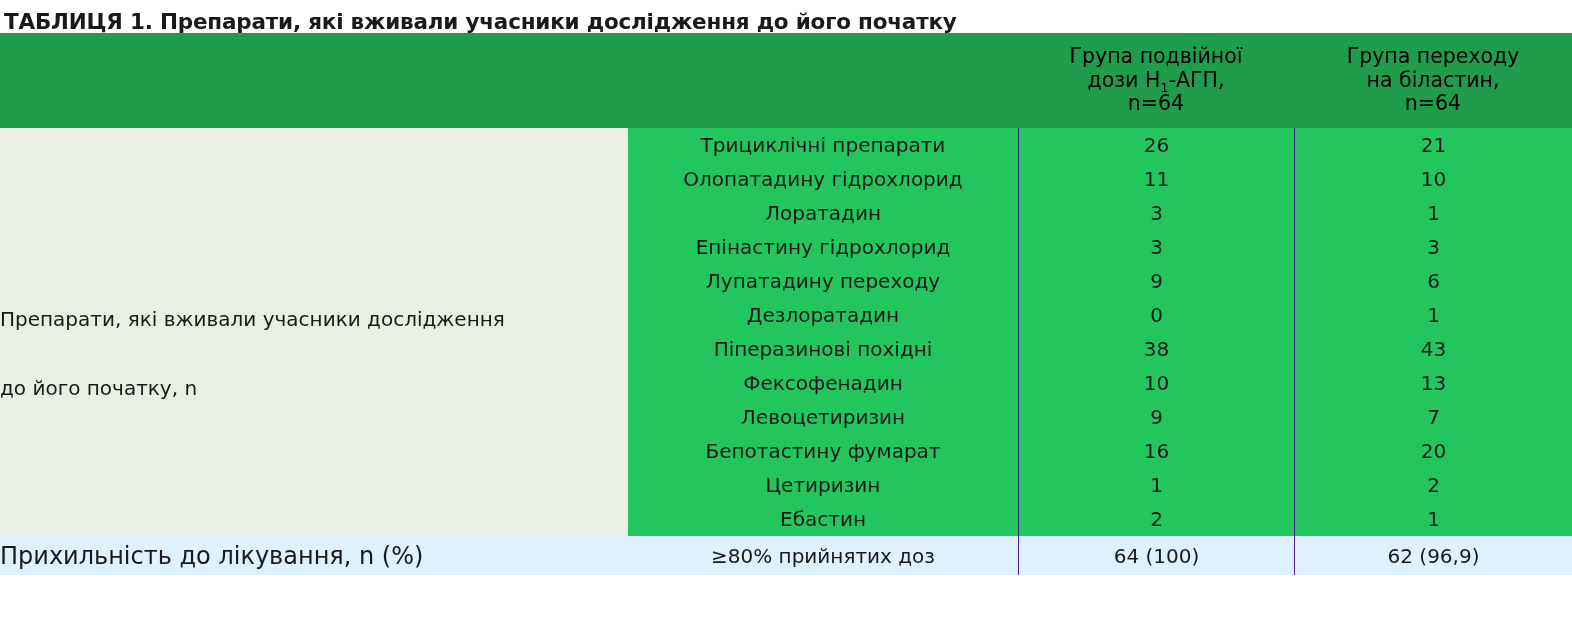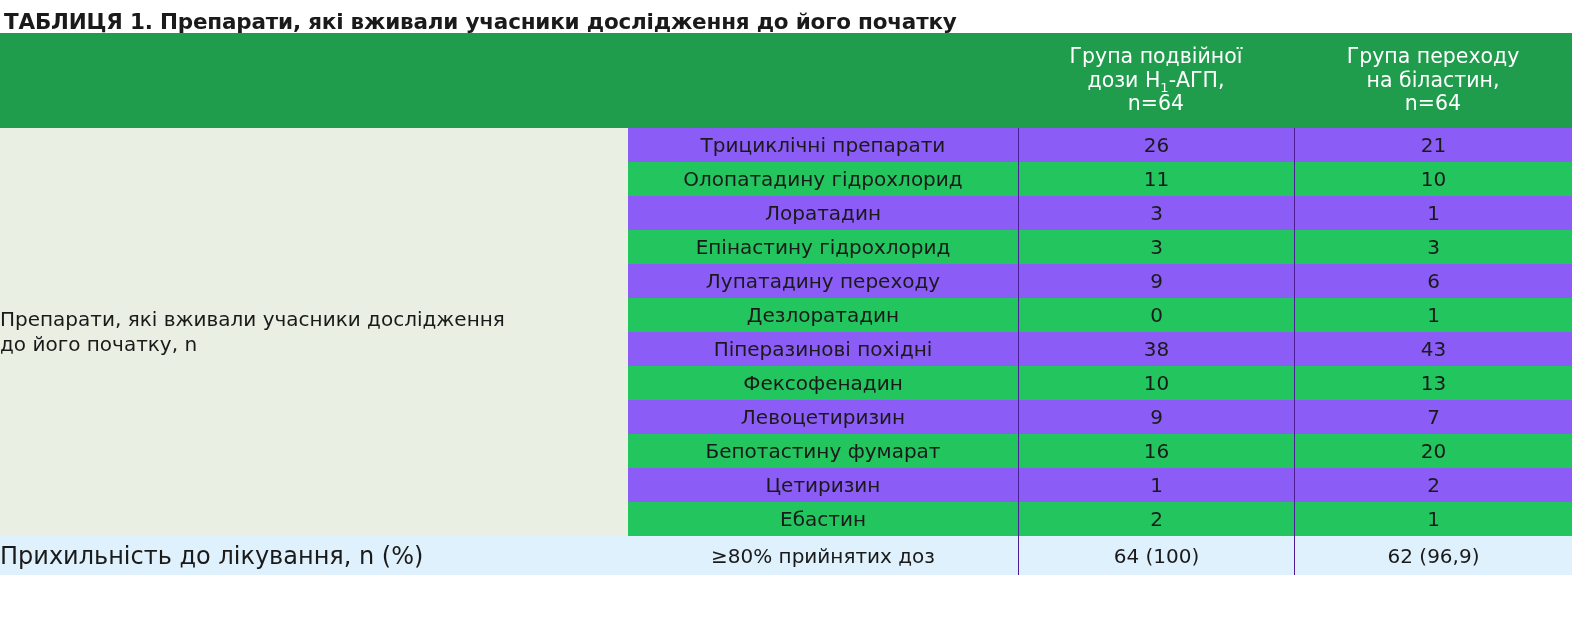--- a/index.html
+++ b/index.html
@@ -58,21 +58,21 @@
   col.c-g1      { width: 276px; }
   col.c-g2      { width: 278px; }
 
   
   .hdr-blank {
     background: #1f9d4d;
     height: 95px;
   }
   .hdr-green {
     background: #1f9d4d;
-    color: #ffffff;
+    color: #000000;
     height: 95px;
     text-align: center;
     font-size: 20.5px;
     line-height: 23.5px;
     border-left: 4px solid #ffffff;
     padding: 0 6px;
   }
   .hdr-green .ln { display: block; white-space: nowrap; }
   .sub {
     font-size: 13px;
@@ -84,23 +84,23 @@
   .merged-label {
     background: #e9efe2;
     color: #1a1a1a;
     font-size: 20px;
     line-height: 25px;
     padding: 0 0 0 9px;
     vertical-align: middle;
     border-top: 3px solid #ffffff;
     border-right: 3px solid #ffffff;
   }
-  .merged-label .ln { display: block; white-space: nowrap; }
-
-  .row-blue  .cell { background: #8b5cf6; }
+  .merged-label .ln { display: block; white-space: nowrap; margin-top: 44px; }
+
+  .row-blue  .cell { background: #22c55e; }
   .row-green .cell { background: #22c55e; }
 
   .cell {
     height: 34px;
     text-align: center;
     font-size: 20px;
     color: #1a1a1a;
     border-top: 3px solid #ffffff;
     white-space: nowrap;
   }

